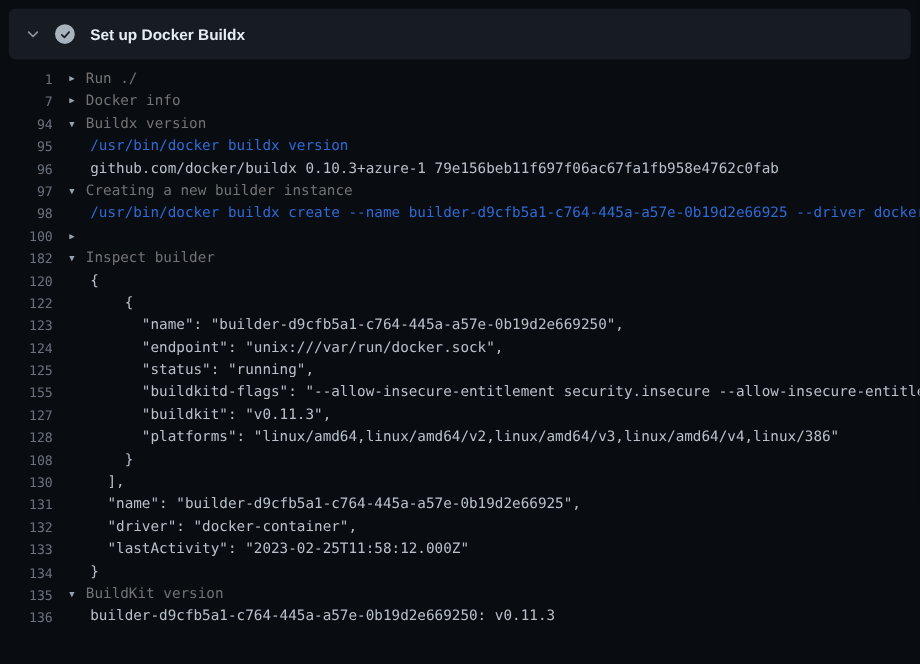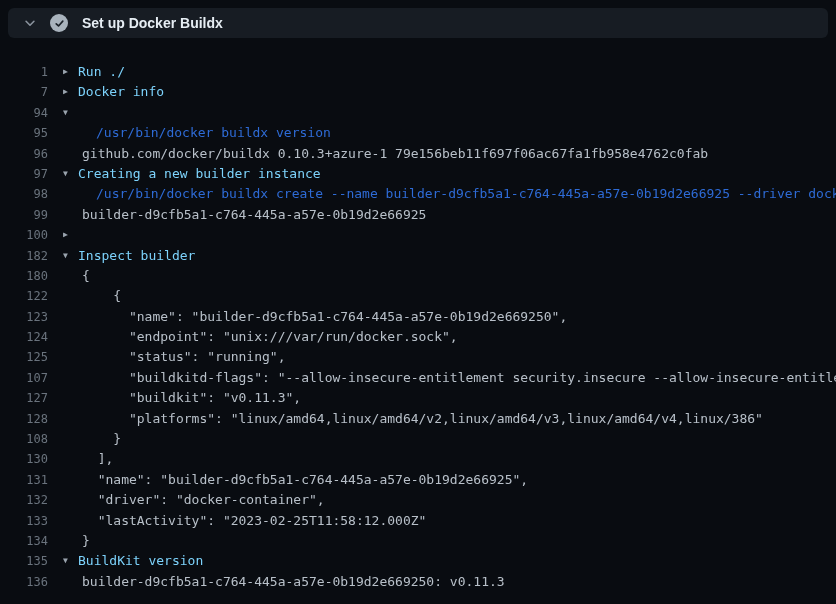--- a/index.html
+++ b/index.html
@@ -5,21 +5,21 @@
   html,body{margin:0;padding:0;}
   body{
     width:836px;height:604px;
     background:#090c11;
     overflow:hidden;
     font-family:"Liberation Sans",sans-serif;
     position:relative;
   }
   
   .step-header{
-    position:absolute;left:8px;top:8px;right:8px;height:30px;
+    position:absolute;left:8px;top:8px;right:8px;height:46px;
     background:#171c23;border-radius:6px;
     display:flex;align-items:center;
     padding:0 10px;box-sizing:border-box;
   }
   .chevron-btn{
     width:24px;height:24px;border:none;background:transparent;
     display:flex;align-items:center;justify-content:center;
     color:#8b949e;cursor:pointer;padding:0;flex:none;
   }
   .status-circle{
@@ -47,22 +47,22 @@
     width:48px;flex:none;text-align:right;
     color:#6a737d;font-size:12px;
   }
   .arrow{
     width:30px;flex:none;box-sizing:border-box;padding-left:15px;
     color:#9aa4ae;font-size:8px;
     display:flex;align-items:center;
   }
   .txt{flex:none;}
   .txt.content{padding-left:4px;}
-  .txt.cmd{color:#2e6bd6;margin-left:14px;}
-  .row.group .txt{color:#7dd3fc;}
+  .txt.cmd{color:#2e6bd6;}
+  .row.group .txt{color:#737373;}
 </style>
 </head>
 <body>
 
 <div class="step-header">
   <button class="chevron-btn">
     <svg width="14" height="14" viewBox="0 0 16 16">
       <path d="M3.5 6 L8 10.5 L12.5 6" fill="none" stroke="currentColor" stroke-width="1.8" stroke-linecap="round" stroke-linejoin="round"></path>
     </svg>
   </button>
@@ -70,34 +70,33 @@
     <svg width="11" height="11" viewBox="0 0 16 16">
       <path d="M3.2 8.4 L6.6 11.6 L12.8 4.6" fill="none" stroke="#1b2129" stroke-width="2.4" stroke-linecap="round" stroke-linejoin="round"></path>
     </svg>
   </span>
   <span class="step-title">Set up Docker Buildx</span>
 </div>
 
 <div class="log" id="log">
     <div class="row group"><span class="num">1</span><span class="arrow">▶</span><span class="txt">Run ./</span></div>
     <div class="row group"><span class="num">7</span><span class="arrow">▶</span><span class="txt">Docker info</span></div>
-    <div class="row group"><span class="num">94</span><span class="arrow">▼</span></div>
+    <div class="row group"><span class="num">94</span><span class="arrow">▼</span><span class="txt">Buildx version</span></div>
     <div class="row"><span class="num">95</span><span class="arrow"></span><span class="txt content cmd">/usr/bin/docker buildx version</span></div>
     <div class="row"><span class="num">96</span><span class="arrow"></span><span class="txt content">github.com/docker/buildx 0.10.3+azure-1 79e156beb11f697f06ac67fa1fb958e4762c0fab</span></div>
     <div class="row group"><span class="num">97</span><span class="arrow">▼</span><span class="txt">Creating a new builder instance</span></div>
     <div class="row"><span class="num">98</span><span class="arrow"></span><span class="txt content cmd">/usr/bin/docker buildx create --name builder-d9cfb5a1-c764-445a-a57e-0b19d2e66925 --driver docker-container</span></div>
-    <div class="row"><span class="num">99</span><span class="arrow"></span><span class="txt content">builder-d9cfb5a1-c764-445a-a57e-0b19d2e66925</span></div>
     <div class="row group"><span class="num">100</span><span class="arrow">▶</span></div>
     <div class="row group"><span class="num">182</span><span class="arrow">▼</span><span class="txt">Inspect builder</span></div>
-    <div class="row"><span class="num">180</span><span class="arrow"></span><span class="txt content">{</span></div>
+    <div class="row"><span class="num">120</span><span class="arrow"></span><span class="txt content">{</span></div>
     <div class="row"><span class="num">122</span><span class="arrow"></span><span class="txt content">    {</span></div>
     <div class="row"><span class="num">123</span><span class="arrow"></span><span class="txt content">      "name": "builder-d9cfb5a1-c764-445a-a57e-0b19d2e669250",</span></div>
     <div class="row"><span class="num">124</span><span class="arrow"></span><span class="txt content">      "endpoint": "unix:///var/run/docker.sock",</span></div>
     <div class="row"><span class="num">125</span><span class="arrow"></span><span class="txt content">      "status": "running",</span></div>
-    <div class="row"><span class="num">107</span><span class="arrow"></span><span class="txt content">      "buildkitd-flags": "--allow-insecure-entitlement security.insecure --allow-insecure-entitlement network.host",</span></div>
+    <div class="row"><span class="num">155</span><span class="arrow"></span><span class="txt content">      "buildkitd-flags": "--allow-insecure-entitlement security.insecure --allow-insecure-entitlement network.host",</span></div>
     <div class="row"><span class="num">127</span><span class="arrow"></span><span class="txt content">      "buildkit": "v0.11.3",</span></div>
     <div class="row"><span class="num">128</span><span class="arrow"></span><span class="txt content">      "platforms": "linux/amd64,linux/amd64/v2,linux/amd64/v3,linux/amd64/v4,linux/386"</span></div>
     <div class="row"><span class="num">108</span><span class="arrow"></span><span class="txt content">    }</span></div>
     <div class="row"><span class="num">130</span><span class="arrow"></span><span class="txt content">  ],</span></div>
     <div class="row"><span class="num">131</span><span class="arrow"></span><span class="txt content">  "name": "builder-d9cfb5a1-c764-445a-a57e-0b19d2e66925",</span></div>
     <div class="row"><span class="num">132</span><span class="arrow"></span><span class="txt content">  "driver": "docker-container",</span></div>
     <div class="row"><span class="num">133</span><span class="arrow"></span><span class="txt content">  "lastActivity": "2023-02-25T11:58:12.000Z"</span></div>
     <div class="row"><span class="num">134</span><span class="arrow"></span><span class="txt content">}</span></div>
     <div class="row group"><span class="num">135</span><span class="arrow">▼</span><span class="txt">BuildKit version</span></div>
     <div class="row"><span class="num">136</span><span class="arrow"></span><span class="txt content">builder-d9cfb5a1-c764-445a-a57e-0b19d2e669250: v0.11.3</span></div>

